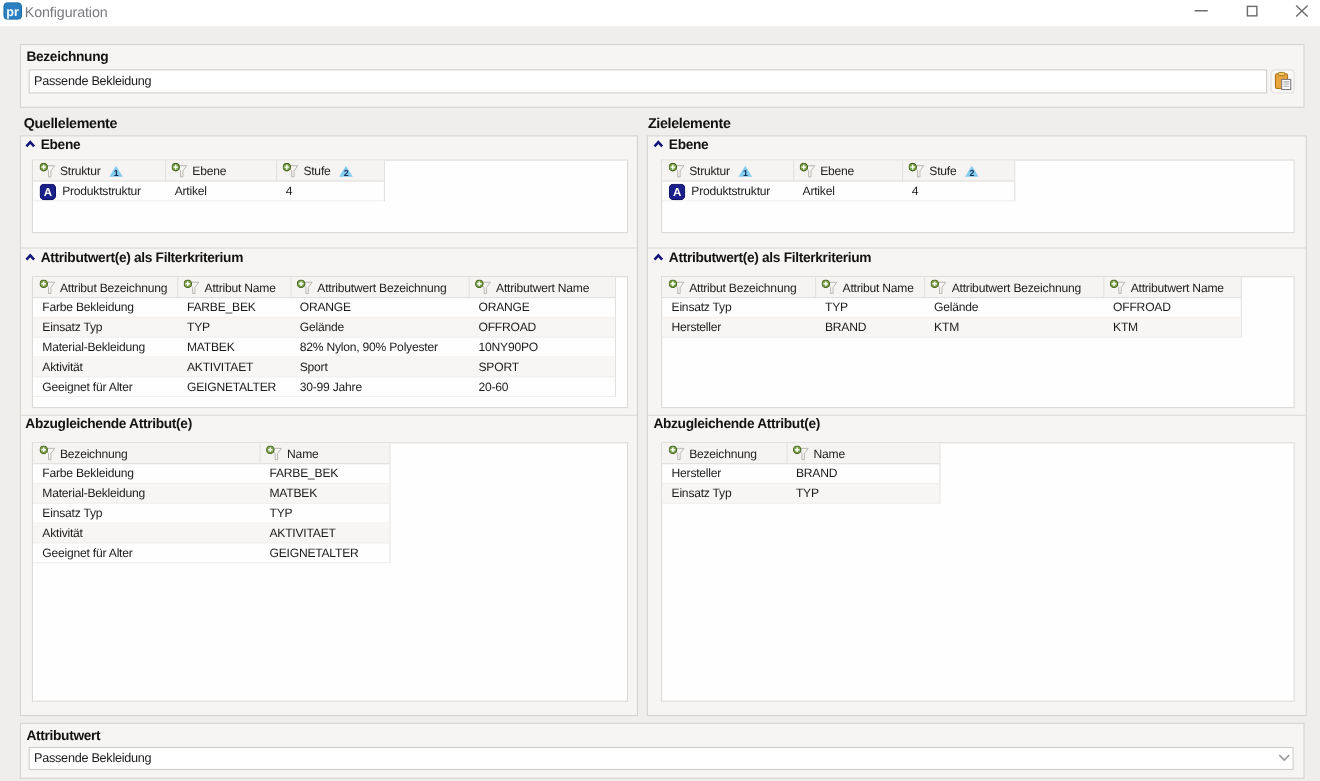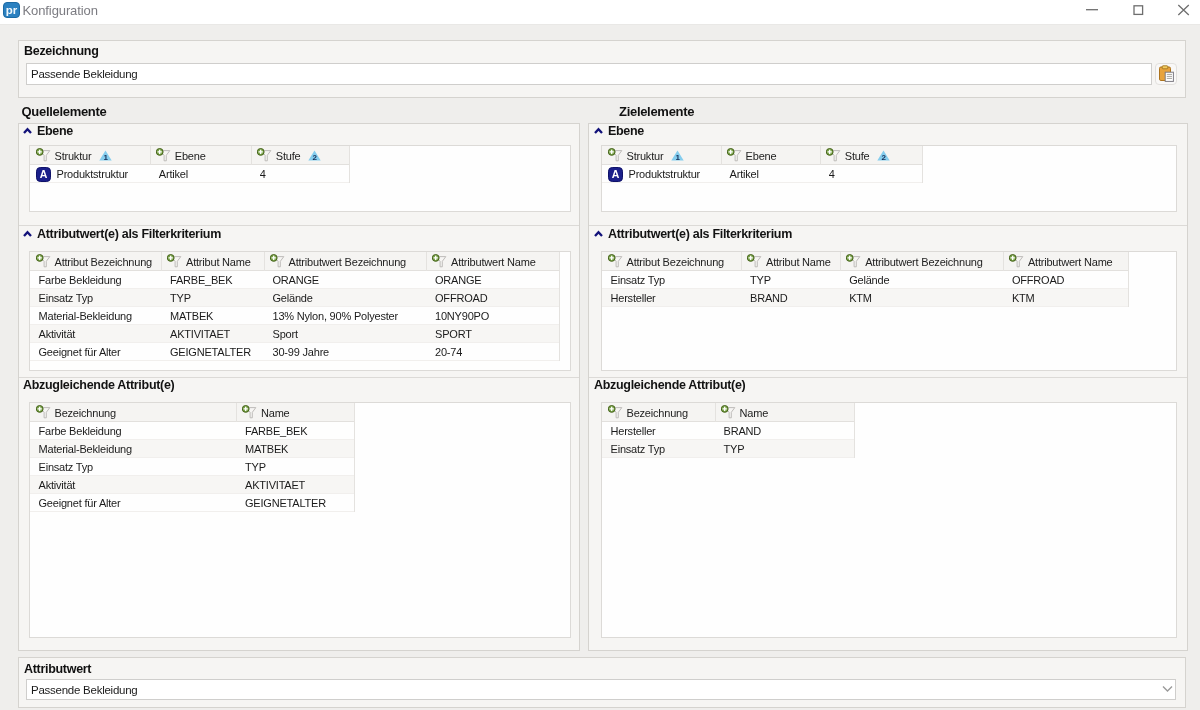--- a/index.html
+++ b/index.html
@@ -37,21 +37,21 @@
 <div class="grp-title" style="left:24px;top:44px;">Bezeichnung</div>
 <div class="inp" style="left:26px;top:63px;width:1125.5px;height:22px;">Passende Bekleidung</div>
 <div style="position:absolute;left:1155px;top:63px;width:21.5px;height:21.5px;background:#f9f8f7;border:1px solid #e2e0dd;border-radius:4px;box-sizing:border-box;"></div>
 <svg style="position:absolute;left:1158px;top:65px;" width="17" height="18" viewBox="0 0 17 18">
 <rect x="1.5" y="2" width="11" height="13.5" rx="1.4" fill="#e8a33c" stroke="#ad731c" stroke-width="1"></rect>
 <rect x="4.2" y="0.8" width="5.6" height="3" rx="0.8" fill="#f2cc60" stroke="#a3761f" stroke-width="0.9"></rect>
 <rect x="7.2" y="7.2" width="8.2" height="9.2" fill="#ffffff" stroke="#7d7b82" stroke-width="1"></rect>
 <path d="M8.8 9.4 H14 M8.8 11.4 H14 M8.8 13.4 H14" stroke="#a8a6a2" stroke-width="1"></path>
 </svg>
 <div class="biglab" style="left:21.5px;top:104px;">Quellelemente</div>
-<div class="biglab" style="left:589px;top:104px;margin-left:30px;">Zielelemente</div>
+<div class="biglab" style="left:589px;top:104px;">Zielelemente</div>
 <div class="grp" style="left:17.5px;top:123px;width:562.5px;height:528px;"></div>
 <div class="grp" style="left:588px;top:123px;width:600px;height:528px;"></div>
 <div style="position:absolute;left:21.5px;top:126.5px;line-height:0;"><svg width="11" height="8" viewBox="0 0 11 8">
       <path d="M2 6.1 L5.5 2.2 L9 6.1" fill="none" stroke="#13137a" stroke-width="2.3"></path>
     </svg></div>
 <div class="sect" style="left:37px;top:124px;">Ebene</div>
 <div class="tbl" style="left:28.5px;top:145px;width:542.5px;height:67px;">
     <div class="thbg" style="left:0;top:0;width:319.9px;height:19px;"></div>
     <div class="vsep" style="left:120.30000000000001px;top:0;height:19px;"></div>
     <div class="vsep" style="left:221.3px;top:0;height:19px;"></div>
@@ -175,21 +175,21 @@
       <span>OFFROAD</span>
     </div>
     <div class="row" style="left:0;top:55px;width:529.0px;height:18px;"></div>
     <div class="td" style="left:9.0px;top:55px;">
       <span>Material-Bekleidung</span>
     </div>
     <div class="td" style="left:140.5px;top:55px;">
       <span>MATBEK</span>
     </div>
     <div class="td" style="left:243.0px;top:55px;">
-      <span>13% Nylon, 90% Polyester</span>
+      <span>82% Nylon, 90% Polyester</span>
     </div>
     <div class="td" style="left:405.5px;top:55px;">
       <span>10NY90PO</span>
     </div>
     <div class="row odd" style="left:0;top:73px;width:529.0px;height:18px;"></div>
     <div class="td" style="left:9.0px;top:73px;">
       <span>Aktivität</span>
     </div>
     <div class="td" style="left:140.5px;top:73px;">
       <span>AKTIVITAET</span>
@@ -204,21 +204,21 @@
     <div class="td" style="left:9.0px;top:91px;">
       <span>Geeignet für Alter</span>
     </div>
     <div class="td" style="left:140.5px;top:91px;">
       <span>GEIGNETALTER</span>
     </div>
     <div class="td" style="left:243.0px;top:91px;">
       <span>30-99 Jahre</span>
     </div>
     <div class="td" style="left:405.5px;top:91px;">
-      <span>20-74</span>
+      <span>20-60</span>
     </div>
   </div>
 <div style="position:absolute;left:18.5px;top:377px;width:560.5px;height:1px;background:#dcdad7;"></div>
 <div class="sect" style="left:23px;top:378px;">Abzugleichende Attribut(e)</div>
 <div class="tbl" style="left:28.5px;top:402px;width:542.5px;height:235.5px;">
     <div class="thbg" style="left:0;top:0;width:324.0px;height:19px;"></div>
     <div class="vsep" style="left:206.5px;top:0;height:19px;"></div>
     <div class="vsep" style="left:324.0px;top:0;height:19px;"></div>
     <div class="vsep" style="left:324.0px;top:19px;height:90px;"></div>
     <div class="th" style="left:6.0px;top:0;height:19px;">

